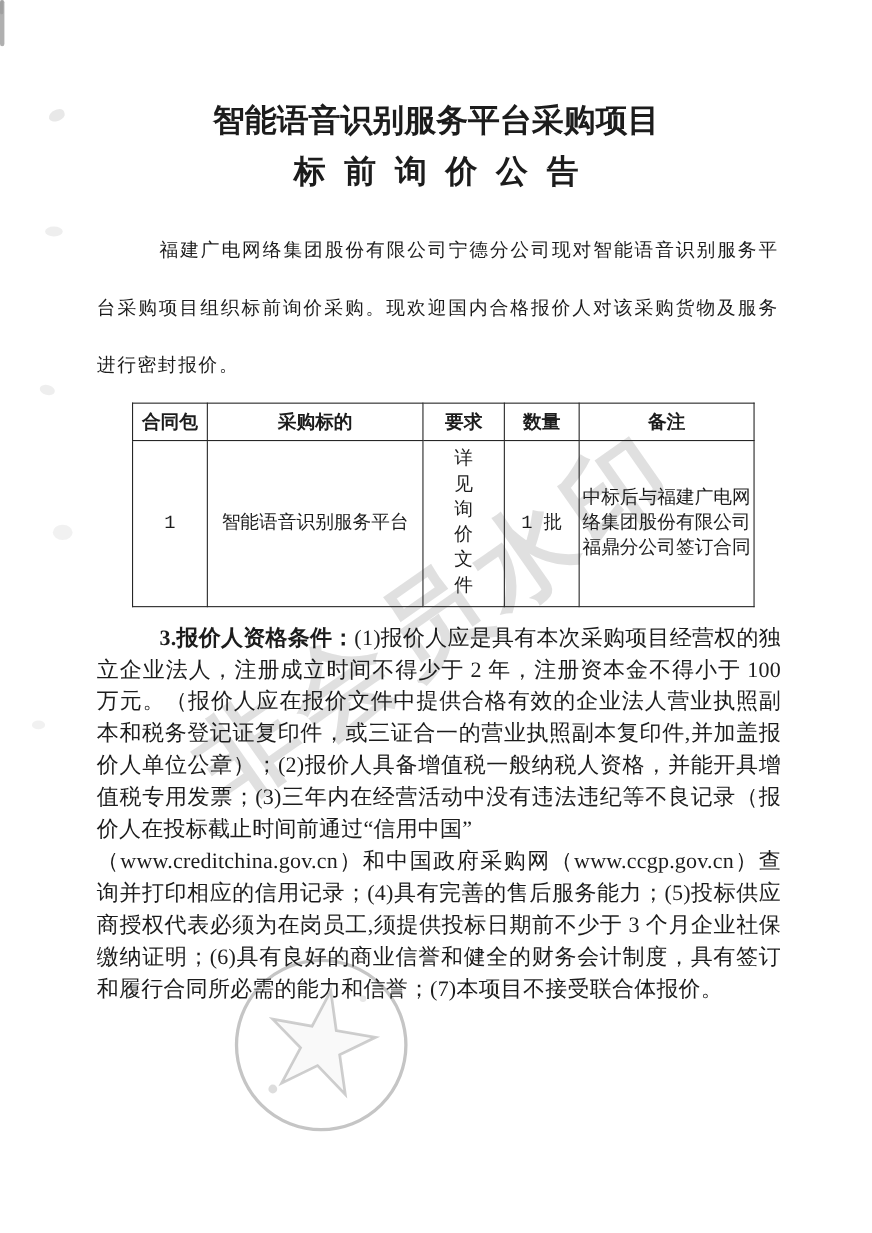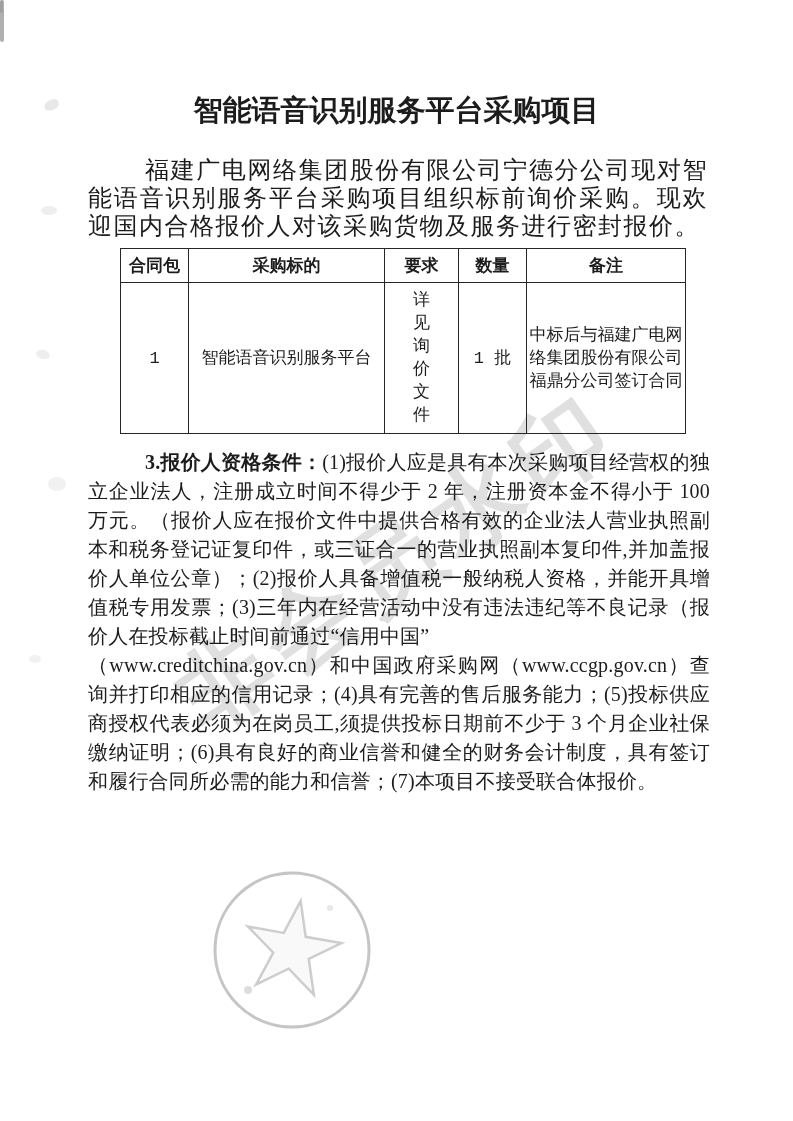--- a/index.html
+++ b/index.html
@@ -17,21 +17,21 @@
     color:rgba(181,181,181,0.42); user-select:none;
   }
   .content { position:relative; z-index:2; }
 
   .title { text-align:center; font-weight:bold; font-size:29px; line-height:40px; }
   .title1 { padding-top:90px; }
   .title2 { margin-top:6px; }
   .title2 .sp { letter-spacing:17px; margin-right:-17px; }
 
   .intro {
-    margin:26px 85px 0 88px; font-size:24px; line-height:28px;
+    margin:26px 85px 0 88px; font-size:17px; line-height:52px;
     text-indent:57px; text-align:justify; letter-spacing:1.5px;
   }
 
   .item { margin:16px 85px 0 88px; padding-left:58px; font-size:20px; line-height:30px; }
   .item .lbl { font-weight:bold; }
   .item .value { font-weight:normal; border-bottom:1.5px solid #1c1c1c; padding:0 10px 2px 4px; }
   .item2 { margin-top:11px; }
 
   table.ptable {
     border-collapse:collapse; table-layout:fixed;
@@ -88,20 +88,21 @@
   <div class="artifact a2"></div>
   <div class="artifact a3"></div>
   <div class="artifact a4"></div>
   <div class="artifact a5"></div>
   <div class="artifact a6"></div>
   <div class="artifact a7"></div>
 
   <div class="content">
 
     <div class="title title1">智能语音识别服务平台采购项目</div>
+    <div class="title title2"><span class="sp">标前询价公告</span></div>
 
     <p class="intro">福建广电网络集团股份有限公司宁德分公司现对智能语音识别服务平台采购项目组织标前询价采购。现欢迎国内合格报价人对该采购货物及服务进行密封报价。</p>
 
 
 
     <table class="ptable">
       <colgroup>
         <col style="width:68px">
           <col style="width:196px">
           <col style="width:74px">

